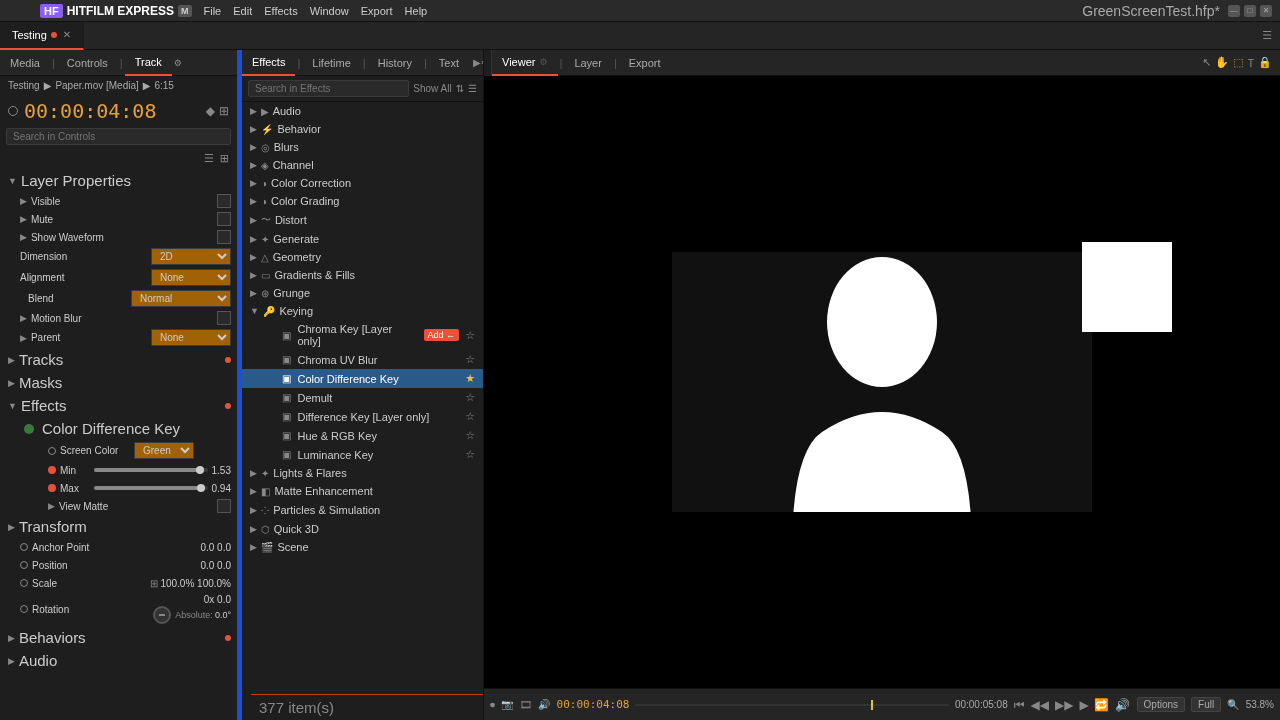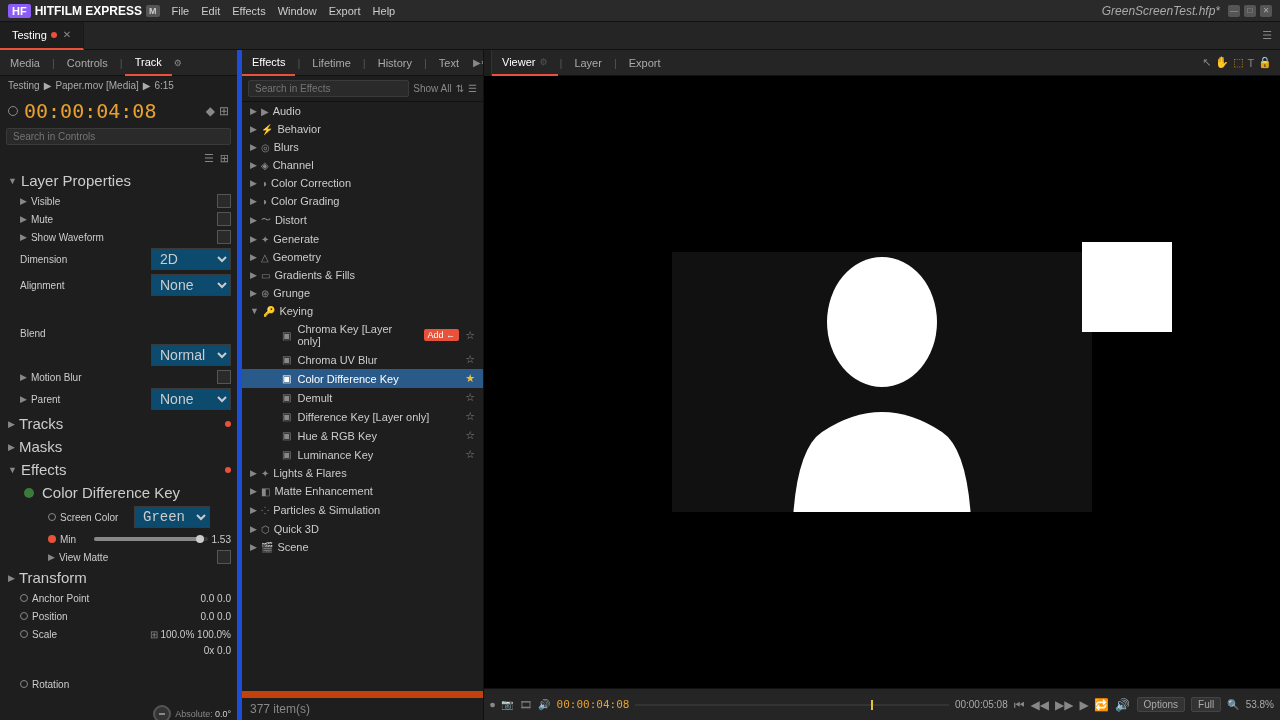--- a/index.html
+++ b/index.html
@@ -3,21 +3,21 @@
   <meta charset="utf-8">
   <style>
     * { box-sizing: border-box; margin: 0; padding: 0; }
     body { background: #1a1a1a; color: #ccc; font-family: Arial, sans-serif; font-size: 11px; width: 1280px; height: 720px; overflow: hidden; }
     
     
     .menu-bar { background: #2a2a2a; height: 22px; display: flex; align-items: center; padding: 0 8px; border-bottom: 1px solid #111; }
     .menu-logo { color: #e8523a; font-weight: bold; font-size: 12px; margin-right: 12px; display: flex; align-items: center; gap: 4px; }
     .menu-logo span { color: #fff; }
     .menu-item { color: #ccc; margin-right: 12px; font-size: 11px; cursor: pointer; }
-    .menu-title-right { margin-left: auto; color: #aaa; font-size: 12px; font-style: italic; }
+    .menu-title-right { margin-left: auto; color: #aaa; font-size: 14px; }
     .window-controls { display: flex; gap: 4px; margin-left: 8px; }
     .win-btn { width: 12px; height: 12px; border-radius: 2px; background: #555; display: flex; align-items: center; justify-content: center; font-size: 8px; color: #aaa; cursor: pointer; }
 
     
     .tab-bar { background: #252525; height: 28px; display: flex; align-items: center; border-bottom: 1px solid #111; }
     .tab { padding: 0 12px; height: 28px; display: flex; align-items: center; color: #aaa; cursor: pointer; font-size: 11px; border-right: 1px solid #1a1a1a; }
     .tab.active { background: #1e1e1e; color: #fff; border-bottom: 2px solid #e8523a; }
     .tab-dot { width: 6px; height: 6px; background: #e8523a; border-radius: 50%; margin-left: 4px; }
     .tab-icon { color: #888; margin-left: 6px; font-size: 10px; }
 
@@ -47,60 +47,60 @@
     .section { }
     .section-header { padding: 3px 6px 3px 8px; display: flex; align-items: center; gap: 4px; cursor: pointer; }
     .arrow { color: #888; font-size: 9px; }
     .section-label { color: #ccc; font-size: 15px; flex: 1; }
     .section-dot { width: 6px; height: 6px; background: #e8523a; border-radius: 50%; margin-left: auto; }
     .section-check { width: 14px; height: 14px; border: 1px solid #555; background: #2a2a2a; margin-left: auto; cursor: pointer; }
 
     .prop-row { padding: 2px 6px 2px 16px; display: flex; align-items: center; min-height: 18px; }
     .prop-label { color: #ccc; font-size: 10px; width: 80px; flex-shrink: 0; }
     .prop-value { color: #ccc; font-size: 10px; margin-left: auto; }
-    .prop-dropdown { background: #0c4a6e; border: 1px solid #3a3a3a; color: #ccc; font-size: 14px; padding: 1px 4px; margin-left: 4px; }
+    .prop-dropdown { background: #a16207; border: 1px solid #3a3a3a; color: #ccc; font-size: 10px; padding: 1px 4px; margin-left: 4px; }
     .prop-slider-container { flex: 1; display: flex; align-items: center; margin-left: 4px; }
     .prop-slider { flex: 1; height: 4px; background: #3a3a3a; border-radius: 2px; position: relative; }
     .prop-slider-fill { height: 100%; background: #888; border-radius: 2px; }
     .prop-slider-thumb { width: 8px; height: 8px; background: #ccc; border-radius: 50%; position: absolute; top: -2px; margin-left: -4px; }
 
     
     .effects-panel { width: 242px; background: #1e1e1e; border-right: 1px solid #111; display: flex; flex-direction: column; overflow: hidden; }
     .effects-list { flex: 1; overflow-y: auto; }
     .cat-header { padding: 3px 8px; display: flex; align-items: center; gap: 4px; cursor: pointer; }
     .cat-arrow { color: #888; font-size: 9px; }
     .cat-icon { color: #888; font-size: 10px; }
     .cat-label { color: #ccc; font-size: 11px; }
     .cat-item { padding: 3px 8px 3px 28px; display: flex; align-items: center; gap: 6px; cursor: pointer; }
     .cat-item-label { font-size: 11px; flex: 1; }
     .cat-star { color: #888; font-size: 11px; }
     .cat-star.active { color: #e8c040; }
     .cat-item-add { background: #e8523a; color: #fff; font-size: 9px; padding: 1px 4px; border-radius: 2px; }
-    .effects-count { padding: 4px 8px; color: #888; font-size: 12px; border-top: 7px solid #c2410c; }
+    .effects-count { padding: 4px 8px; color: #888; font-size: 15px; border-top: 1px solid #c2410c; margin-left: 9px; }
 
     
     .viewer-panel { flex: 1; background: #1a1a1a; display: flex; flex-direction: column; }
     .viewer-tab-bar { background: #252525; height: 26px; display: flex; align-items: center; border-bottom: 1px solid #111; }
     .viewer-content { flex: 1; background: #000; display: flex; align-items: center; justify-content: center; position: relative; overflow: hidden; }
     .viewer-controls { background: #252525; height: 32px; display: flex; align-items: center; padding: 0 6px; gap: 6px; border-top: 1px solid #111; }
     .viewer-timecode { color: #e8a030; font-family: monospace; font-size: 11px; margin-right: auto; }
     .viewer-options { display: flex; gap: 6px; align-items: center; }
     .viewer-option-btn { background: #333; border: 1px solid #444; color: #aaa; font-size: 10px; padding: 1px 6px; cursor: pointer; border-radius: 2px; }
 
     
     ::-webkit-scrollbar { width: 6px; height: 6px; }
     ::-webkit-scrollbar-track { background: #1a1a1a; }
     ::-webkit-scrollbar-thumb { background: #444; border-radius: 3px; }
   </style>
 </head>
 <body>
 
 <div class="menu-bar">
   <div class="menu-logo">
-    <span style="background:#8b5cf6;color:#fff;padding:1px 4px;font-size:11px;border-radius:2px;">HF</span>
+    <span style="background:#8b5cf6;color:#fff;padding:1px 4px;font-size:11px;border-radius:2px;margin-left:32px;">HF</span>
     <span>HITFILM EXPRESS</span>
     <span style="background:#555;color:#ccc;font-size:9px;padding:1px 3px;border-radius:2px;">M</span>
   </div>
   <span class="menu-item">File</span>
   <span class="menu-item">Edit</span>
   <span class="menu-item">Effects</span>
   <span class="menu-item">Window</span>
   <span class="menu-item">Export</span>
   <span class="menu-item">Help</span>
   <div class="menu-title-right">GreenScreenTest.hfp*</div>
@@ -200,23 +200,23 @@
           </select>
         </div>
 
         <div class="prop-row" style="padding-left:20px;">
           <span class="prop-label">Alignment</span>
           <select class="prop-dropdown" style="margin-left:auto;width:80px;">
             <option>None</option>
           </select>
         </div>
 
-        <div class="prop-row" style="padding-left:20px;">
+        <div class="prop-row" style="padding-left:28px;">
           <span class="prop-label">Blend</span>
-          <select class="prop-dropdown" style="margin-left:auto;width:80px;margin-top:44px;">
+          <select class="prop-dropdown" style="margin-left:auto;width:100px;">
             <option>Normal</option>
           </select>
         </div>
 
         <div class="prop-row" style="padding-left:20px;">
           <span class="arrow" style="margin-right:4px;">▶</span>
           <span class="prop-label">Motion Blur</span>
           <div class="section-check"></div>
         </div>
 
@@ -253,37 +253,48 @@
 
         <div style="padding-left:12px;">
           <div class="section-header" style="padding-left:12px;">
             <div style="width:10px;height:10px;background:#3a7a3a;border-radius:50%;margin-right:4px;flex-shrink:0;"></div>
             <span class="section-label">Color Difference Key</span>
           </div>
 
           <div class="prop-row" style="padding-left:36px;">
             <div style="width:8px;height:8px;border-radius:50%;border:1px solid #888;margin-right:4px;flex-shrink:0;"></div>
             <span class="prop-label" style="width:70px;">Screen Color</span>
-            <select class="prop-dropdown" style="width:76px;font-family:Liberation Mono, monospace;">
+            <select class="prop-dropdown" style="width:60px;">
               <option>Green</option><option>Blue</option>
             </select>
           </div>
 
           <div class="prop-row" style="padding-left:36px;">
             <div style="width:8px;height:8px;border-radius:50%;background:#e8523a;margin-right:4px;flex-shrink:0;"></div>
             <span class="prop-label" style="width:30px;">Min</span>
             <div class="prop-slider-container">
               <div class="prop-slider">
                 <div class="prop-slider-fill" style="width:93%;"></div>
                 <div class="prop-slider-thumb" style="left:93%;"></div>
               </div>
             </div>
             <span class="prop-value" style="margin-left:4px;">1.53</span>
           </div>
 
+          <div class="prop-row" style="padding-left:36px;">
+            <div style="width:8px;height:8px;border-radius:50%;background:#e8523a;margin-right:4px;flex-shrink:0;"></div>
+            <span class="prop-label" style="width:30px;">Max</span>
+            <div class="prop-slider-container">
+              <div class="prop-slider">
+                <div class="prop-slider-fill" style="width:94%;"></div>
+                <div class="prop-slider-thumb" style="left:94%;"></div>
+              </div>
+            </div>
+            <span class="prop-value" style="margin-left:4px;">0.94</span>
+          </div>
 
 
           <div class="prop-row" style="padding-left:36px;">
             <span class="arrow" style="margin-right:4px;">▶</span>
             <span class="prop-label">View Matte</span>
             <div class="section-check"></div>
           </div>
         </div>
       </div>
 
@@ -311,21 +322,21 @@
           <span class="prop-label">Scale</span>
           <div style="display:flex;align-items:center;gap:2px;margin-left:auto;">
             <span style="color:#888;font-size:10px;">⊞</span>
             <span class="prop-value">100.0%  100.0%</span>
           </div>
         </div>
 
         <div class="prop-row" style="padding-left:20px;">
           <div style="width:8px;height:8px;border-radius:50%;border:1px solid #888;margin-right:4px;flex-shrink:0;"></div>
           <span class="prop-label">Rotation</span>
-          <div style="display:flex;flex-direction:column;align-items:center;margin-left:auto;gap:48px;">
+          <div style="display:flex;flex-direction:column;align-items:center;margin-left:auto;">
             <span class="prop-value">0x  0.0</span>
             <div style="display:flex;align-items:center;margin-top:1px;">
 
               <div style="width:18px;height:18px;border-radius:50%;border:2px solid #555;background:#333;display:flex;align-items:center;justify-content:center;margin-right:4px;">
                 <div style="width:6px;height:2px;background:#888;transform-origin:left center;transform:rotate(0deg);"></div>
               </div>
               <span style="color:#888;font-size:9px;">Absolute:</span>
               <span style="color:#ccc;font-size:9px;margin-left:2px;">0.0°</span>
             </div>
           </div>

